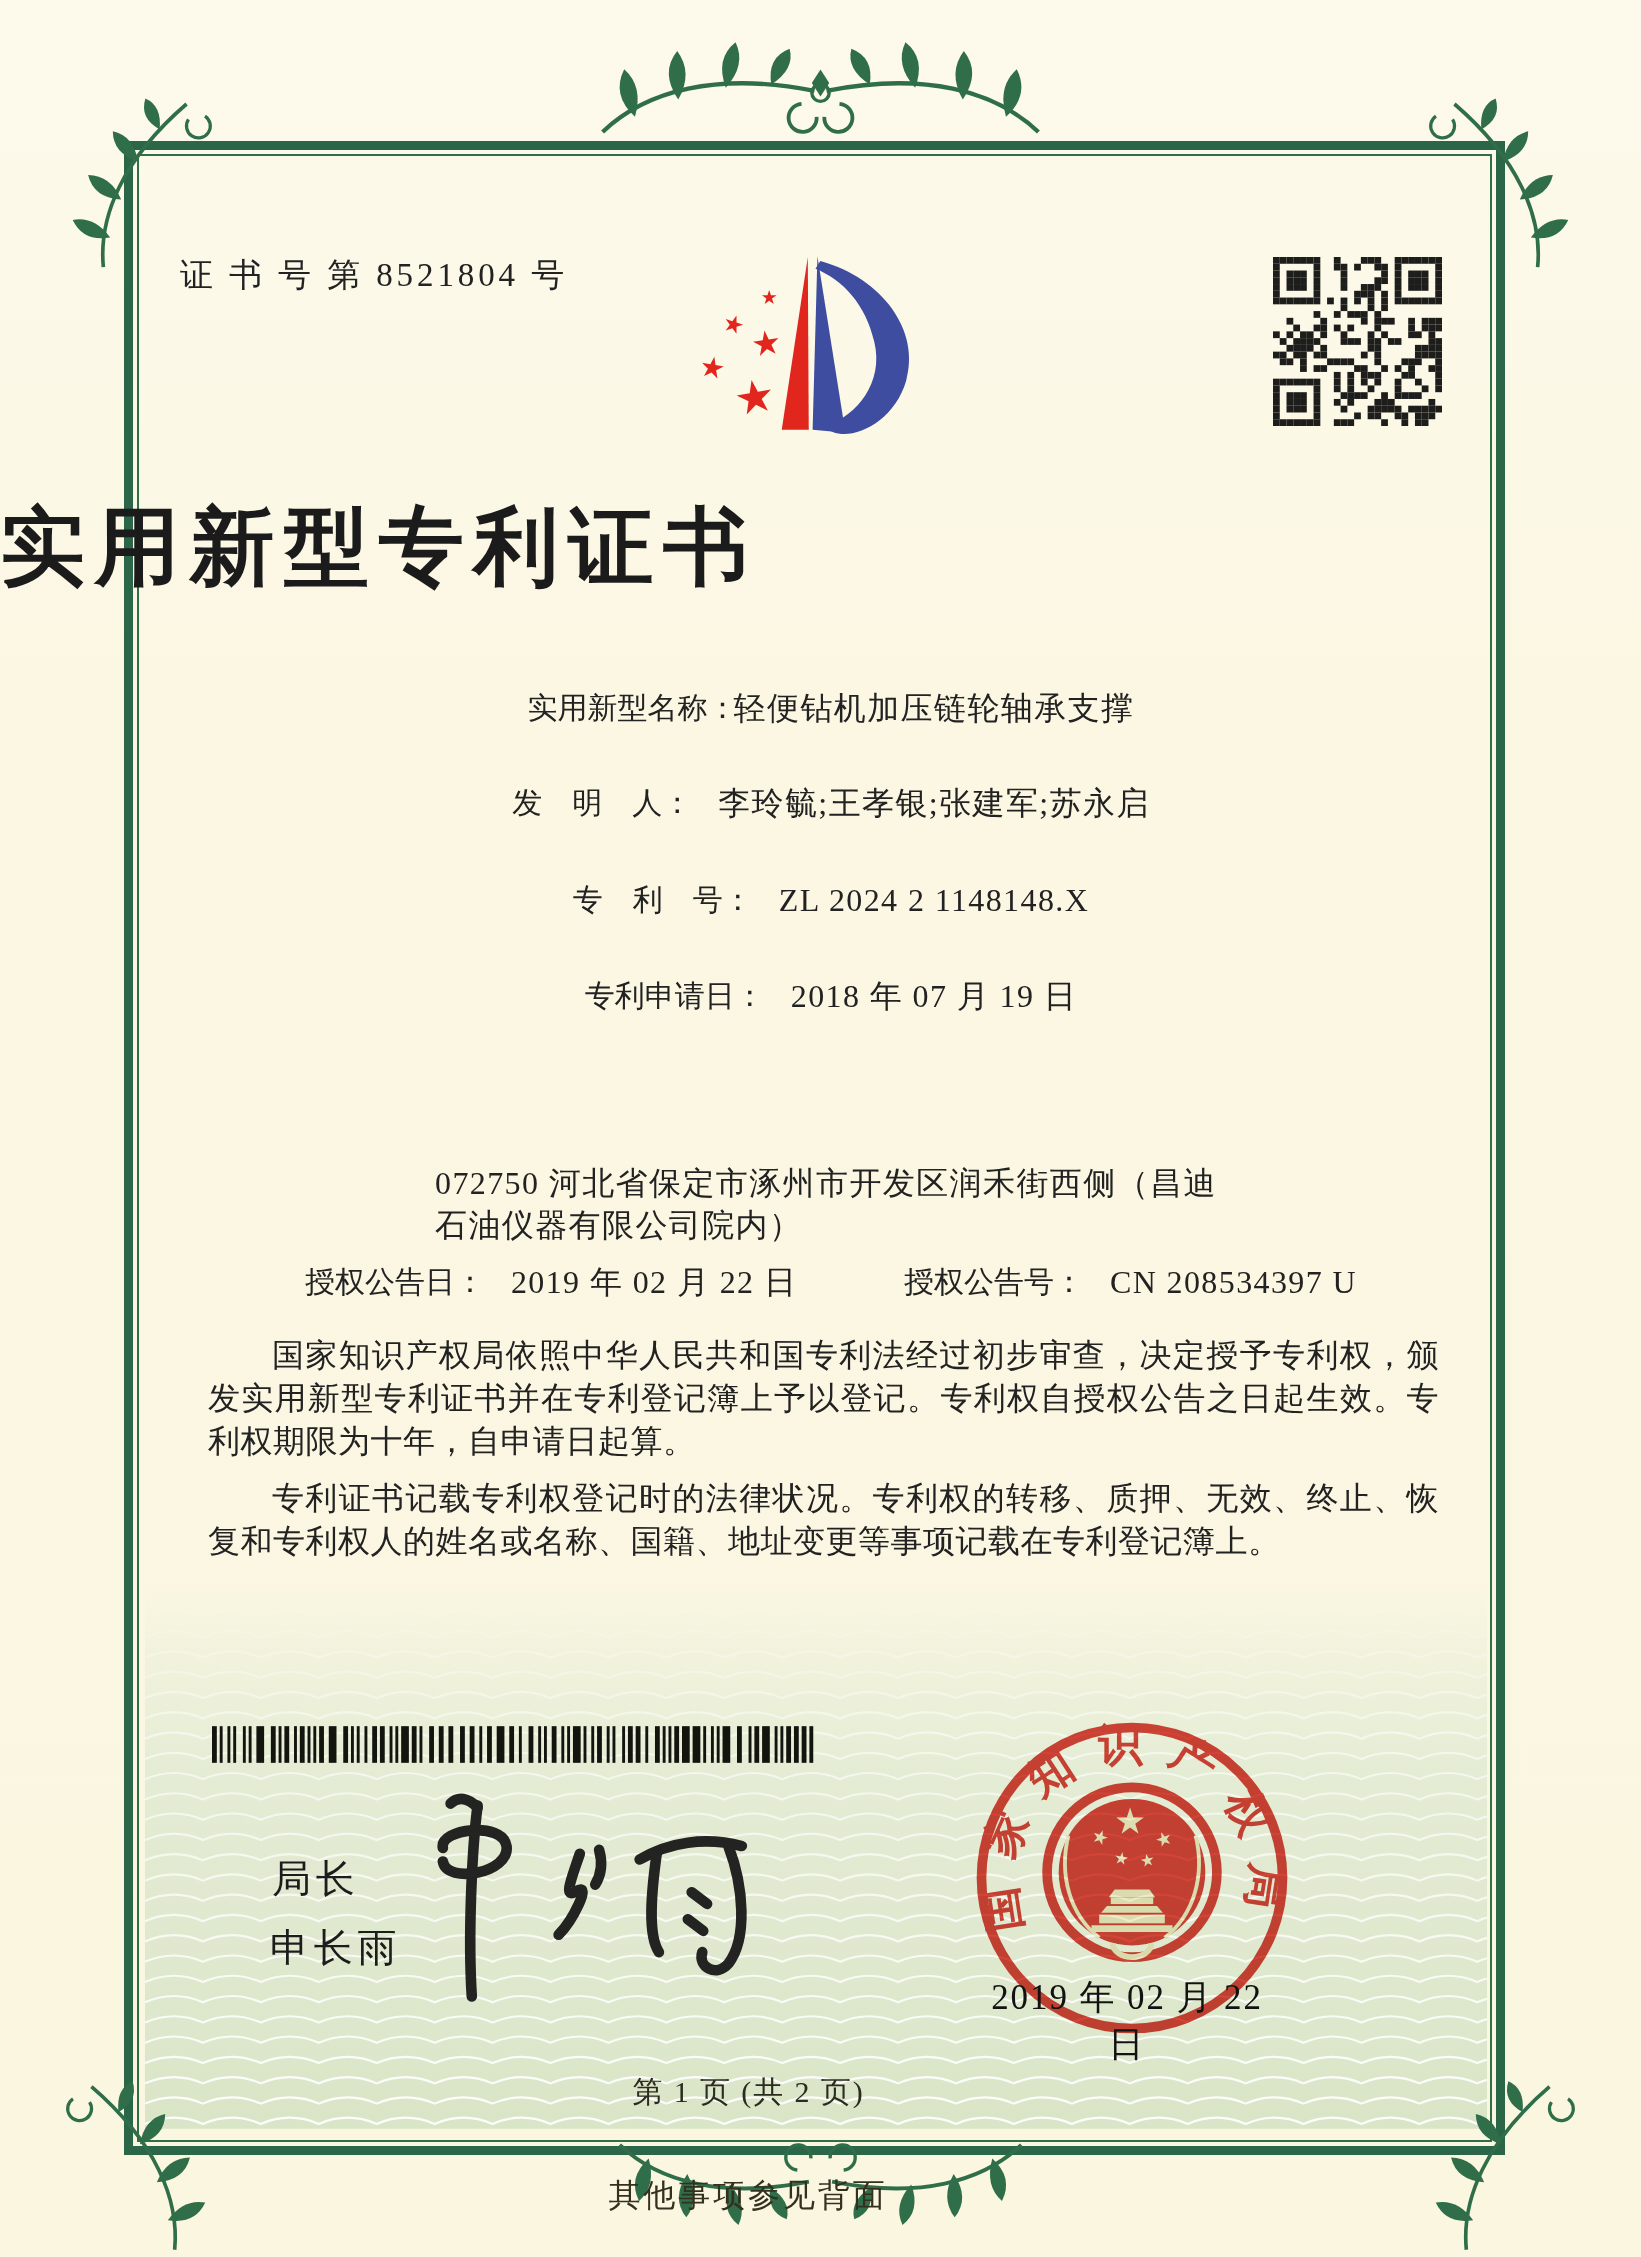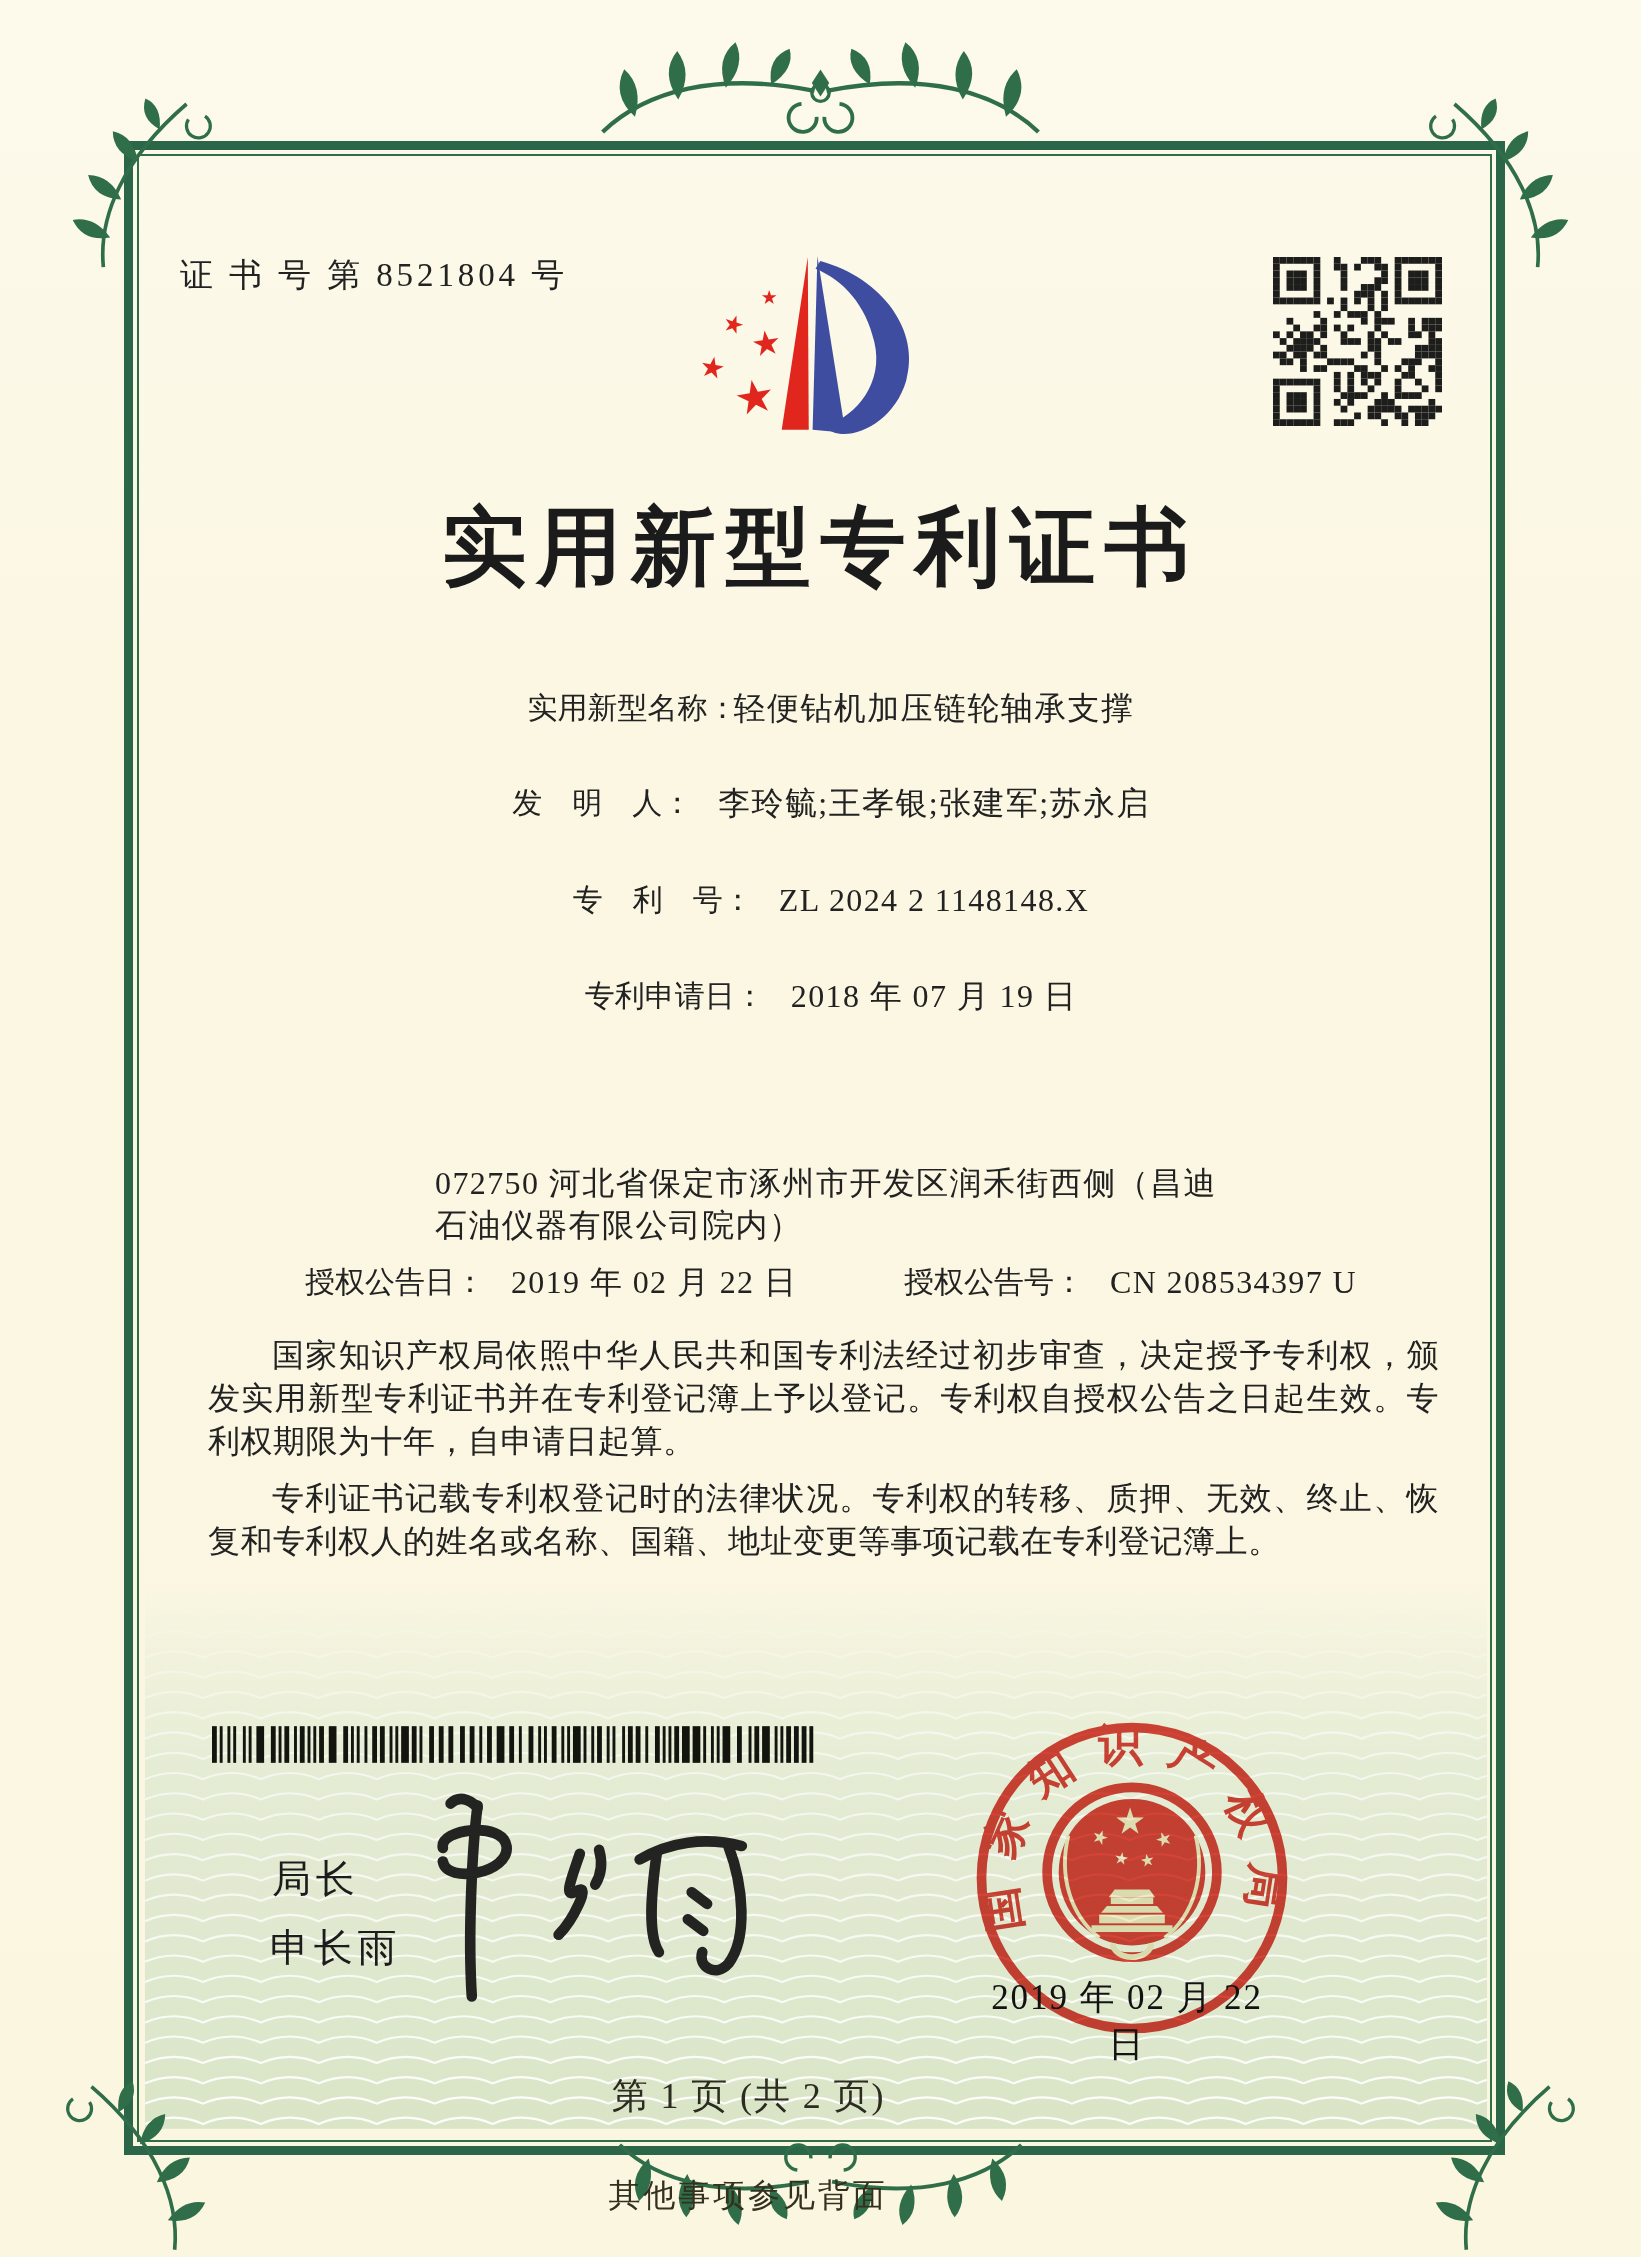--- a/index.html
+++ b/index.html
@@ -12,21 +12,21 @@
   .frame{ position:absolute; left:124px; top:141px; width:1381px; height:2014px;
     border:9.7px solid #2a6647; }
   .frame-inner{ position:absolute; inset:3.9px; border:2.9px solid #2f6e49; }
   
   .waves{ position:absolute; left:145px; top:1583px; }
   
   .orn{ position:absolute; left:0; top:0; pointer-events:none; }
   .cert-no{ position:absolute; left:180px; top:253px; font-size:33px; letter-spacing:3.9px; color:#222; }
   .logo{ position:absolute; left:666px; top:230px; }
   .qr{ position:absolute; left:1273px; top:257px; }
-  .title{ position:absolute; left:0; top:490px; width:1641px; text-align:center;
+  .title{ position:absolute; left:0; top:490px; width:1641px; 
     font-size:85px; font-weight:700; letter-spacing:9.7px; color:#1b1b1b; }
   .row{ position:absolute; left:208px; width:1246px; display:flex; font-size:32px; color:#222;
     line-height:42px;justify-content:center; }
   .flabel{ flex:0 0 206px; width:206px; font-size:30px; white-space:nowrap; }
   .fvalue{ letter-spacing:1.4px; }
   .fvalue.addr{ width:792px; }
   .gval1{ width:393px; flex:0 0 393px; letter-spacing:1.4px; }
   .paras{ position:absolute; left:208px; top:1334px; width:1231px; font-size:32px; color:#222;
     line-height:43px; text-align:justify; }
   .paras p{ text-indent:2em; letter-spacing:0.5px; }
@@ -34,21 +34,21 @@
   .barcode{ position:absolute; left:212px; top:1726px; }
   .officer-title{ position:absolute; left:272px; top:1852px; font-size:39px; letter-spacing:4.8px;
     color:#1c1c1c; font-family:"Liberation Sans","DejaVu Sans",sans-serif; font-weight:500; }
   .officer-name{ position:absolute; left:270px; top:1921px; font-size:39px; letter-spacing:4.8px;
     color:#1c1c1c; font-family:"Liberation Sans","DejaVu Sans",sans-serif; font-weight:500; }
   .signature{ position:absolute; left:410px; top:1792px; }
   .seal{ position:absolute; left:968px; top:1714px; mix-blend-mode:multiply; opacity:.92; }
   .stamp-date{ position:absolute; left:987px; top:1974px; width:280px; text-align:center;
     font-size:35px; letter-spacing:1.9px; color:#121212; }
   .page-info{ position:absolute; left:599px; top:2072px; width:299px; text-align:center;
-    font-size:36px; letter-spacing:1.9px; color:#2b2b20; }
+    font-size:30px; letter-spacing:1.9px; color:#2b2b20; }
   .back-note{ position:absolute; left:579px; top:2174px; width:338px; text-align:center;
     font-size:32px; letter-spacing:2.9px; color:#33301f; }
 </style>
 </head>
 <body>
 
 <div class="page">
 
   <div class="frame">
     <div class="frame-inner"></div>

